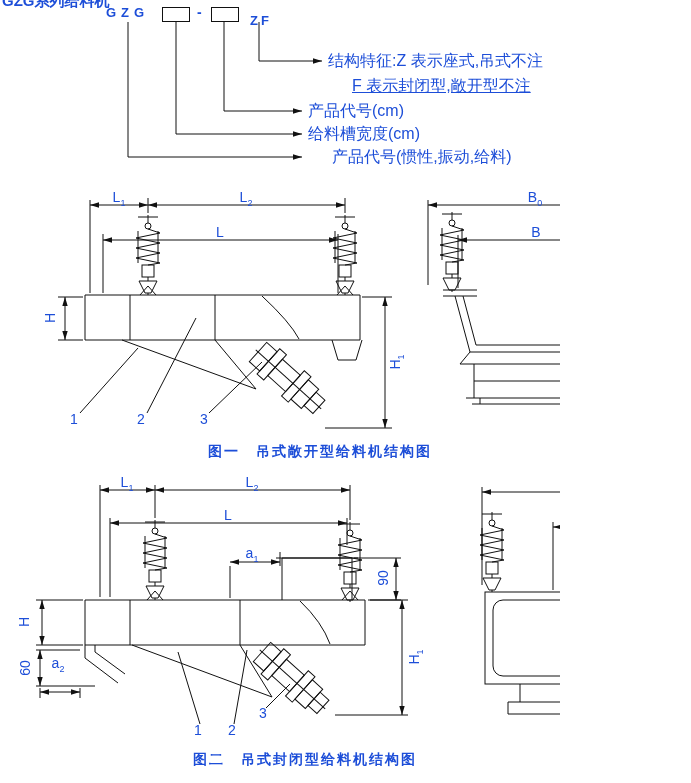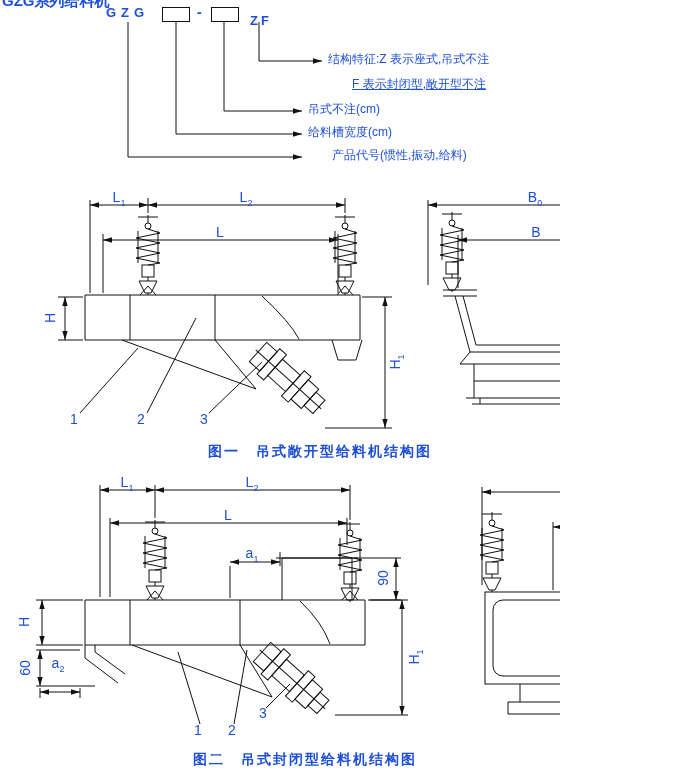--- a/index.html
+++ b/index.html
@@ -4,21 +4,21 @@
 <style>
   html,body{margin:0;padding:0;background:#fff;}
   #canvas{position:relative;width:560px;height:783px;background:#fff;overflow:hidden;
           font-family:"Liberation Sans",sans-serif;color:#1d4ed8;}
   #lineart{position:absolute;left:0;top:0;}
   .lbl{position:absolute;font-size:14px;white-space:nowrap;transform:translateX(-50%);line-height:1;}
   .lbl sub{font-size:9px;line-height:1;}
   .rot{transform:translate(-50%,-50%) rotate(-90deg);}
   .lft{transform:none;}
   .caption{font-size:14px;font-weight:700;letter-spacing:2px;}
-  .callout{font-size:12px;}
+  .callout{font-size:16px;}
   .code{font-weight:700;font-size:13px;letter-spacing:5px;}
   .dash{font-weight:700;font-size:14px;}
   .mbox{position:absolute;width:26px;height:13px;border:1.5px solid #111;}
   .cliphead{position:absolute;left:2px;top:0;height:8px;overflow:hidden;}
   .cliphead span{display:block;margin-top:-8px;font-size:15px;font-weight:700;}
 </style>
 </head>
 <body>
 
 <div id="canvas">
@@ -166,21 +166,21 @@
   </div>
 
   <span class="lbl lft code" style="left:106px;top:6px;">GZG</span>
   <span class="mbox" style="left:162px;top:7px;"></span>
   <span class="lbl lft dash" style="left:197px;top:5px;">-</span>
   <span class="mbox" style="left:211px;top:7px;"></span>
   <span class="lbl lft code" style="left:250px;top:6px;letter-spacing:3px;margin-top:8px;">ZF</span>
 
   <span class="lbl lft callout" style="left:328px;top:53px;">结构特征:Z 表示座式,吊式不注</span>
   <span class="lbl lft callout" style="left:352px;top:78px;text-decoration:underline;">F 表示封闭型,敞开型不注</span>
-  <span class="lbl lft callout" style="left:308px;top:103px;">吊式不注(cm)</span>
+  <span class="lbl lft callout" style="left:308px;top:103px;">产品代号(cm)</span>
   <span class="lbl lft callout" style="left:308px;top:126px;">给料槽宽度(cm)</span>
   <span class="lbl lft callout" style="left:308px;top:149px;margin-left:24px;">产品代号(惯性,振动,给料)</span>
 
   <span class="lbl" style="left:119px;top:190px;"><span>L</span><sub>1</sub></span>
   <span class="lbl" style="left:246px;top:190px;"><span>L</span><sub>2</sub></span>
   <span class="lbl" style="left:220px;top:225px;"><span>L</span><sub></sub></span>
   <span class="lbl rot" style="left:52px;top:318px;"><span>H</span><sub></sub></span>
   <span class="lbl rot" style="left:397px;top:362px;"><span>H</span><sub>1</sub></span>
   <span class="lbl" style="left:535px;top:190px;"><span>B</span><sub>0</sub></span>
   <span class="lbl" style="left:536px;top:225px;"><span>B</span><sub></sub></span>

